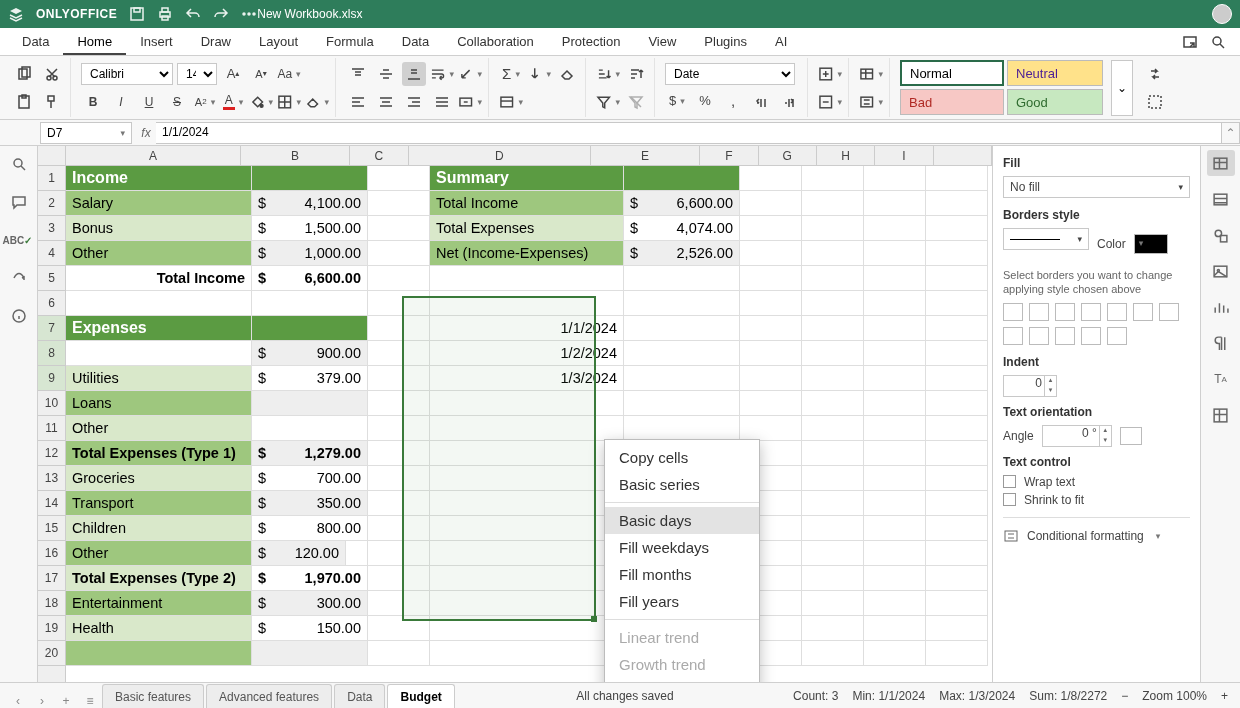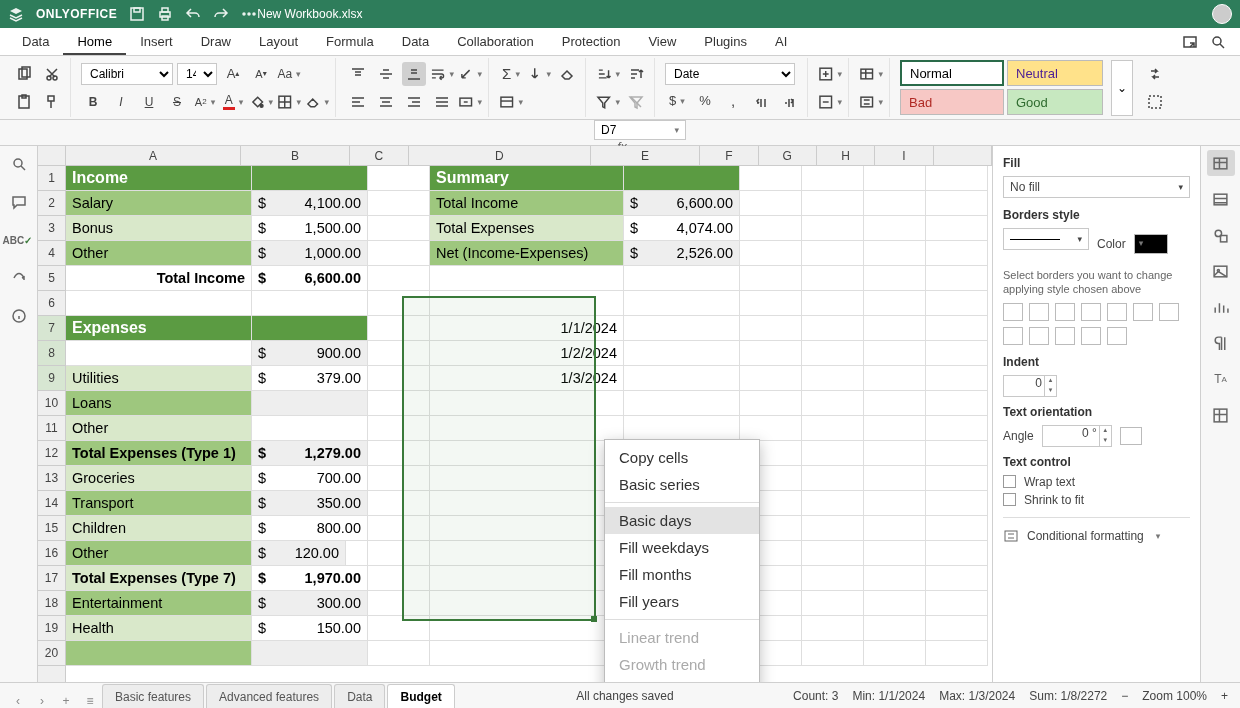--- a/index.html
+++ b/index.html
@@ -46,21 +46,21 @@
   .tb-select.size { width:40px; }
   .tb-select.format { width:130px;}
   .styles-box { display:grid; grid-template-columns: 104px 96px; grid-template-rows: 26px 26px; gap:3px; }
   .style-cell { border:1px solid #bbb; display:flex; align-items:center; padding:0 8px; font-size:13px;}
   .style-normal { background:#fff; color:#000; border:2px solid #2a6b4a;}
   .style-neutral { background:#ffe28a; color:#4c1d95;}
   .style-bad { background:#f7c8c5; color:#b02a25;}
   .style-good { background:#c7e8c0; color:#2f6b2f;}
   .styles-expand { width:22px; border:1px solid #c8c8c8; display:flex; align-items:center; justify-content:center; margin-left:4px; align-self:center; height:56px; background:#fff;}
   
-  .formulabar { height:26px; background:var(--toolbar-bg); border-bottom:1px solid var(--border); display:flex; align-items:center; font-size:12px;flex-direction:column;}
+  .formulabar { height:26px; background:var(--toolbar-bg); border-bottom:1px solid var(--border); display:flex; align-items:center; font-size:12px;}
   .namebox { width:92px; height:22px; border:1px solid #c8c8c8; margin-left:40px; padding:2px 6px; background:#fff; display:flex; align-items:center; justify-content:space-between;}
   .fx { width:20px; text-align:center; font-style:italic; color:#666; margin-left:4px;}
   .formula-input { flex:1; height:22px; border:1px solid #c8c8c8; border-left:none; padding:2px 6px; background:#fff;}
   .formula-expand { width:18px; text-align:center; color:#888; border:1px solid #c8c8c8; border-left:none; height:22px; display:flex; align-items:center; justify-content:center;}
   
   .workarea { position:absolute; top:146px; bottom:26px; left:0; right:0; display:flex; }
   .left-rail { width:38px; background:var(--toolbar-bg); border-right:1px solid var(--border); display:flex; flex-direction:column; align-items:center; padding-top:6px; gap:14px;}
   .left-rail .rb { width:28px; height:24px; display:flex; align-items:center; justify-content:center; color:#666;}
   .left-rail .rb svg { width:16px; height:16px; stroke:#666; fill:none; stroke-width:1.5;}
   .grid-wrap { flex:1; position:relative; background:#fff; overflow:hidden;}
@@ -741,21 +741,21 @@
         <div class="cell cur num" style="left: 186px; width: 20px; top: 300px; border-right: none;">$</div>
         <div class="cell g1" style="left: 0px; width: 186px; top: 325px;">Transport</div>
         <div class="cell gray num" style="left: 186px; width: 116px; top: 325px;">350.00</div>
         <div class="cell cur gray num" style="left: 186px; width: 20px; top: 325px; border-right: none;">$</div>
         <div class="cell g2" style="left: 0px; width: 186px; top: 350px;">Children</div>
         <div class="cell num" style="left: 186px; width: 116px; top: 350px;">800.00</div>
         <div class="cell cur num" style="left: 186px; width: 20px; top: 350px; border-right: none;">$</div>
         <div class="cell g1" style="left: 0px; width: 186px; top: 375px;">Other</div>
         <div class="cell gray num" style="left: 186px; width: 94px; top: 375px;">120.00</div>
         <div class="cell cur gray num" style="left: 186px; width: 20px; top: 375px; border-right: none;">$</div>
-        <div class="cell g2 bold" style="left: 0px; width: 186px; top: 400px;">Total Expenses (Type 7)</div>
+        <div class="cell g2 bold" style="left: 0px; width: 186px; top: 400px;">Total Expenses (Type 2)</div>
         <div class="cell bold num" style="left: 186px; width: 116px; top: 400px;">1,970.00</div>
         <div class="cell cur bold num" style="left: 186px; width: 20px; top: 400px; border-right: none;">$</div>
         <div class="cell g1" style="left: 0px; width: 186px; top: 425px;">Entertainment</div>
         <div class="cell gray num" style="left: 186px; width: 116px; top: 425px;">300.00</div>
         <div class="cell cur gray num" style="left: 186px; width: 20px; top: 425px; border-right: none;">$</div>
         <div class="cell g2" style="left: 0px; width: 186px; top: 450px;">Health</div>
         <div class="cell num" style="left: 186px; width: 116px; top: 450px;">150.00</div>
         <div class="cell cur num" style="left: 186px; width: 20px; top: 450px; border-right: none;">$</div>
         <div class="cell g1" style="left: 0px; width: 186px; top: 475px;"></div>
         <div class="cell gray num" style="left: 186px; width: 116px; top: 475px;"></div>

